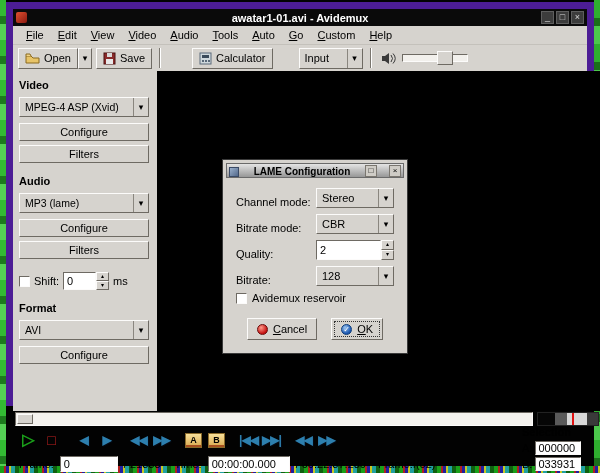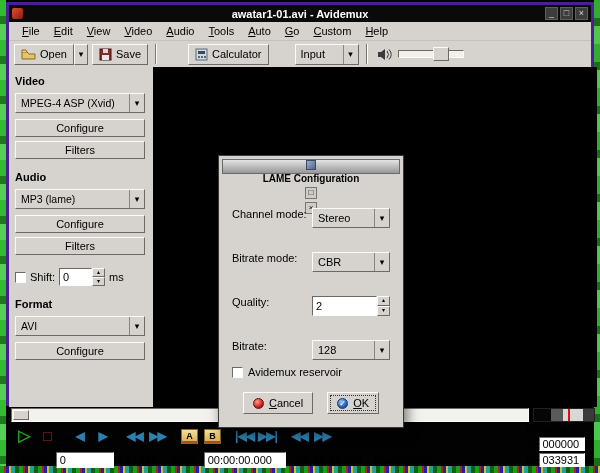--- a/index.html
+++ b/index.html
@@ -8,21 +8,21 @@
 
   .desktop { position:relative; width:600px; height:473px; background:#020202; }
   .edge-left { position:absolute; left:0; top:0; width:6px; height:473px;
     background:repeating-linear-gradient(180deg,#33bb33 0 16px,#1d7a1d 16px 24px,#55d055 24px 40px); }
   .edge-right { position:absolute; right:0; top:0; width:6px; height:473px;
     background:repeating-linear-gradient(180deg,#2fae2f 0 18px,#1a6f1a 18px 26px,#4cc84c 26px 44px); }
   .edge-bottom { position:absolute; left:0; bottom:0; width:600px; height:7px;
     background:repeating-linear-gradient(90deg,#19a019 0 4px,#b02020 4px 6px,#2020a0 6px 9px,#c8c820 9px 11px,#20a0a0 11px 15px,#106010 15px 19px); }
 
   .window { position:absolute; left:6px; top:2px; width:588px; height:404px;
-    background:#fef9c3; border:3px solid #4c1d95; }
+    background:#fef9c3; border:7px solid #4c1d95; }
 
   
   .raised { background:#d6d3ce; border:1px solid; border-color:#fcfbfa #6e6a63 #6e6a63 #fcfbfa; }
   .sunken { background:#ffffff; border:1px solid; border-color:#6e6a63 #fcfbfa #fcfbfa #6e6a63; }
   .entry { font-family:inherit; font-size:11px; padding:0 3px; height:16px; background:#fff;
     border:1px solid; border-color:#6e6a63 #fcfbfa #fcfbfa #6e6a63; }
 
   
   .titlebar { position:absolute; left:0; top:0; width:100%; height:17px; background:#0a0a0a;
     display:flex; align-items:center; }
@@ -101,27 +101,27 @@
   
   .status-row { position:absolute; left:6px; top:447px; width:520px; height:16px;
     display:flex; align-items:center; gap:6px; white-space:nowrap; }
   .frame-entry { width:58px; }
   .time-entry { width:82px; }
 
   
   .dialog { position:absolute; left:209px; top:150px; width:186px; background:#d6d3ce;
     border:1px solid #3a3a3a; padding:3px; box-shadow:3px 4px 12px rgba(0,0,0,.55); z-index:10; }
   .dialog-titlebar { height:15px; background:linear-gradient(180deg,#e4e4e4,#979797);
-    border:1px solid #6a6a6a; display:flex; align-items:center; padding:0 2px; gap:3px;flex-direction:column; }
+    border:1px solid #6a6a6a; display:flex; align-items:flex-end; padding:0 2px; gap:12px; }
   .dlg-icon { width:10px; height:10px; background:linear-gradient(135deg,#9ab0cc,#52688a); border:1px solid #3a4a66; flex:0 0 auto; }
   .dlg-title { flex:1; text-align:center; font-weight:bold; font-size:10px; }
   .dlg-wbtn { width:12px; height:12px; background:#cfccc6; border:1px solid #7a766f; font-size:8px;
     line-height:10px; text-align:center; flex:0 0 auto; }
   .dialog-body { padding:10px 10px 10px; }
-  .drow { display:flex; align-items:flex-start; margin-bottom:6px; height:20px;margin-top:24px; }
+  .drow { display:flex; align-items:flex-end; margin-bottom:6px; height:20px; }
   .dlabel { flex:1; }
   .dcombo { width:78px; height:20px; display:flex; align-items:center; }
   .dspin { width:78px; height:20px; }
   .dcheck { display:flex; align-items:center; gap:5px; margin:6px 0 2px; }
   .dbuttons { display:flex; justify-content:center; gap:14px; margin-top:14px; }
   .dlg-push { display:flex; align-items:center; gap:5px; height:22px; padding:0 9px;
     font-family:inherit; font-size:11px; cursor:default; }
   .focus-ring { outline:1px dotted #333; outline-offset:-4px; }
   .icon-cancel { width:11px; height:11px; border-radius:50%; border:1px solid #6a0a0a;
     background:radial-gradient(circle at 35% 30%,#ff9a8a,#c41010 70%); flex:0 0 auto; }

